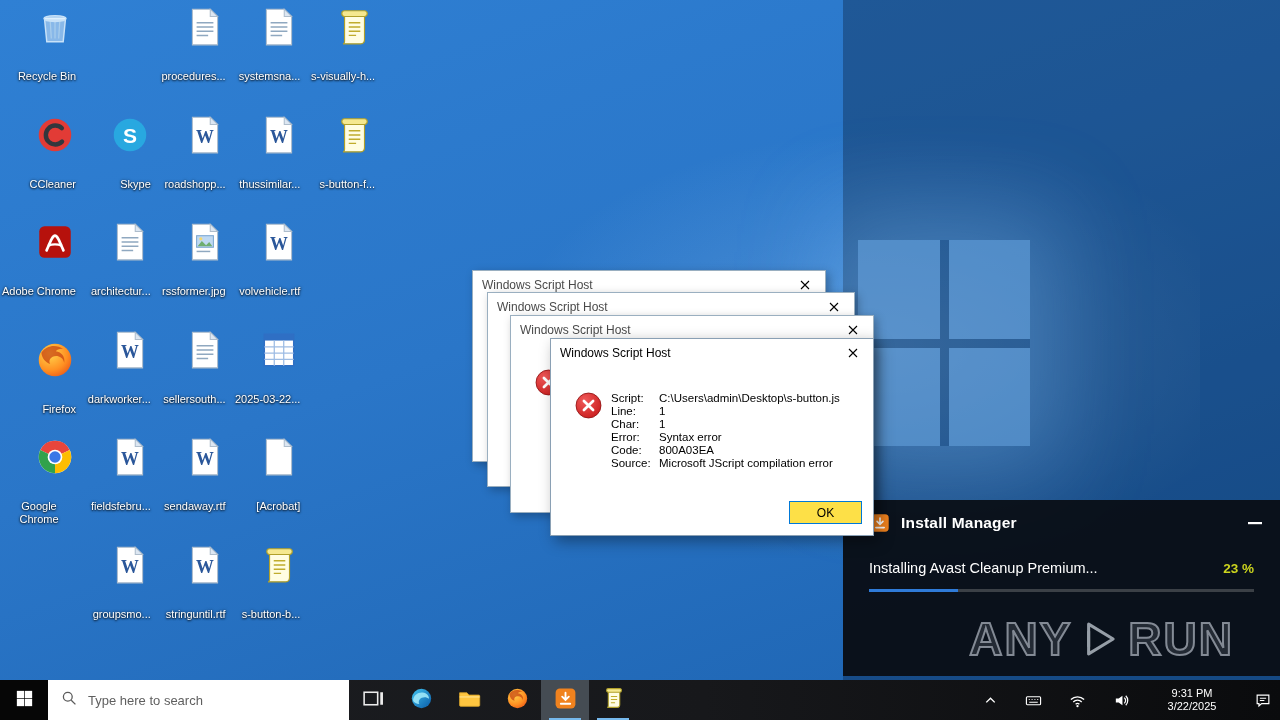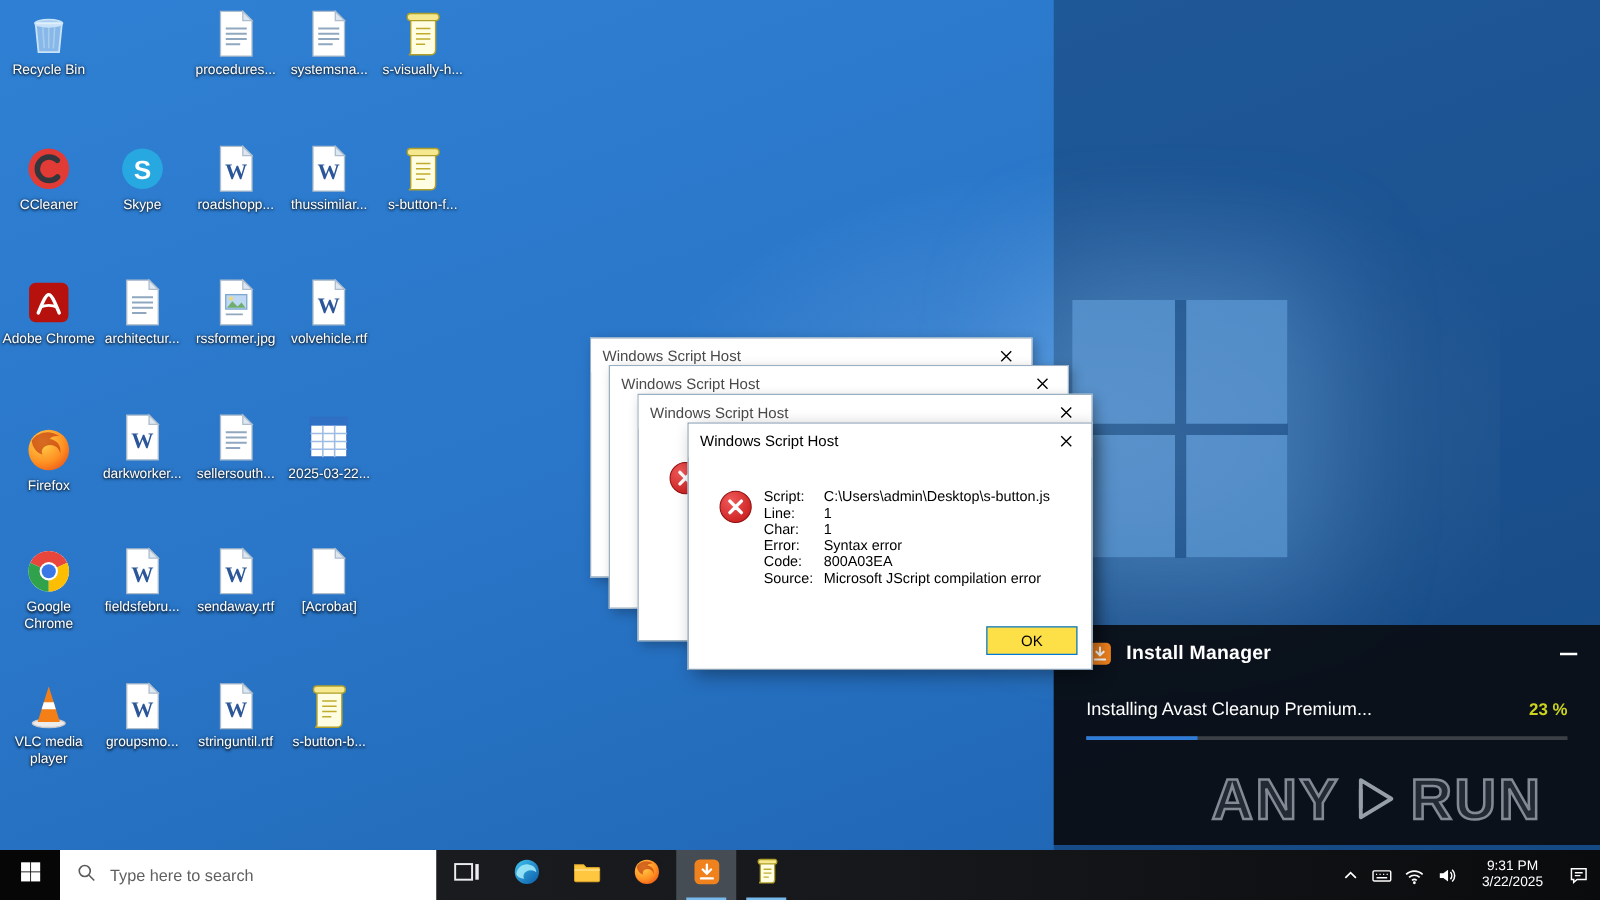--- a/index.html
+++ b/index.html
@@ -14,21 +14,21 @@
   .beam{position:absolute;left:300px;top:40px;width:900px;height:560px;
     background:radial-gradient(ellipse 60% 55% at 65% 55%,rgba(170,215,255,0.30),rgba(170,215,255,0) 70%);}
   .right-shade{position:absolute;left:843px;top:0;width:437px;height:680px;
     background:rgba(5,22,48,0.34);}
   .win-logo{position:absolute;left:858px;top:240px;width:172px;height:206px;
     display:grid;grid-template-columns:1fr 1fr;grid-template-rows:1fr 1fr;gap:9px;
     box-shadow:0 0 90px 30px rgba(130,195,255,0.28);}
   .win-logo .pane{background:rgba(130,195,255,0.48);}
   
   #desktop-icons{position:absolute;left:2px;top:6px;width:382px;height:668px;z-index:5;}
-  .desk-icon{position:absolute;width:74px;display:flex;flex-direction:column;align-items:center;cursor:default;}
+  .desk-icon{position:absolute;width:74px;display:flex;flex-direction:column;align-items:flex-end;cursor:default;gap:20px;}
   .di-art{width:42px;height:42px;}
   .di-art svg{width:100%;height:100%;display:block;}
   .di-label{margin-top:2px;max-width:74px;font-size:11px;line-height:13px;color:#fff;
     text-align:center;text-shadow:0 1px 2px rgba(0,0,0,0.85),0 0 3px rgba(0,0,0,0.6);
     word-wrap:break-word;}
   
   .wsh-dialog{position:absolute;background:#fff;border:1px solid #9aafc0;
     box-shadow:3px 3px 9px rgba(0,0,0,0.28);}
   .wsh-dialog.front{box-shadow:5px 5px 14px rgba(0,0,0,0.38);border-color:#8aa0b4;}
   .wsh-titlebar{display:flex;align-items:center;height:27px;background:#fff;padding-left:9px;}
@@ -68,21 +68,21 @@
   .start-button{width:48px;display:flex;align-items:center;justify-content:center;background:#060606;cursor:pointer;}
   .start-button svg{width:17px;height:17px;}
   .search-box{width:288px;background:#fff;display:flex;align-items:center;gap:9px;padding-left:13px;cursor:text;justify-content:space-between;}
   .search-box svg{width:16px;height:16px;flex:none;}
   .search-input{border:none;outline:none;flex:1;font-size:13px;font-family:inherit;color:#333;background:transparent;height:100%;}
   .search-input::placeholder{color:#5f5f5f;}
   .task-btn{width:48px;display:flex;align-items:center;justify-content:center;position:relative;cursor:pointer;}
   .task-btn svg{width:25px;height:25px;}
   .task-btn.active{background:#454c53;}
   .task-btn.open::after{content:"";position:absolute;left:8px;right:8px;bottom:0;height:2px;background:#76b9ed;}
-  .tray{margin-left:auto;display:flex;align-items:center;gap:9px;padding-right:8px;}
+  .tray{margin-left:auto;display:flex;align-items:center;gap:27px;padding-right:8px;}
   .tray-ic{display:flex;align-items:center;justify-content:center;cursor:pointer;}
   .tray-ic svg{display:block;}
   .tray-clock{width:70px;text-align:center;font-size:11px;line-height:13px;color:#fff;cursor:pointer;}
 </style>
 </head>
 <body>
 
 <div class="desktop">
   <div class="beam"></div>
   <div class="right-shade"></div>
@@ -307,30 +307,20 @@
     </div>
     <div class="desk-icon" style="left: 224.4px; top: 430.4px;">
       <div class="di-art">
         <svg viewBox="0 0 40 40">
           <path d="M8 3h17l7 7v27H8z" fill="#ffffff" stroke="#aebdcc" stroke-width="1"></path>
           <path d="M25 3v7h7z" fill="#dde7f2" stroke="#aebdcc" stroke-width="1"></path>
         </svg>
       </div>
       <div class="di-label">[Acrobat]</div>
     </div>
-    <div class="desk-icon" style="left: 0px; top: 538px;">
-      <div class="di-art">
-        <svg viewBox="0 0 40 40">
-          <ellipse cx="20" cy="33" rx="12.5" ry="3.2" fill="#ececec" stroke="#c8c8c8"></ellipse>
-          <path d="M20 5l8.5 27h-17z" fill="#f57f17"></path>
-          <path d="M16.2 17h7.6l1.6 5.2H14.6z" fill="#fff"></path>
-        </svg>
-      </div>
-      <div class="di-label">VLC media player</div>
-    </div>
     <div class="desk-icon" style="left: 74.8px; top: 538px;">
       <div class="di-art">
         <svg viewBox="0 0 40 40">
           <path d="M8 3h17l7 7v27H8z" fill="#ffffff" stroke="#aebdcc" stroke-width="1"></path>
           <path d="M25 3v7h7z" fill="#dde7f2" stroke="#aebdcc" stroke-width="1"></path>
           <text x="20" y="28" font-size="17" font-weight="bold" fill="#2b579a" text-anchor="middle" font-family="Liberation Serif,serif">W</text>
         </svg>
       </div>
       <div class="di-label">groupsmo...</div>
     </div>

